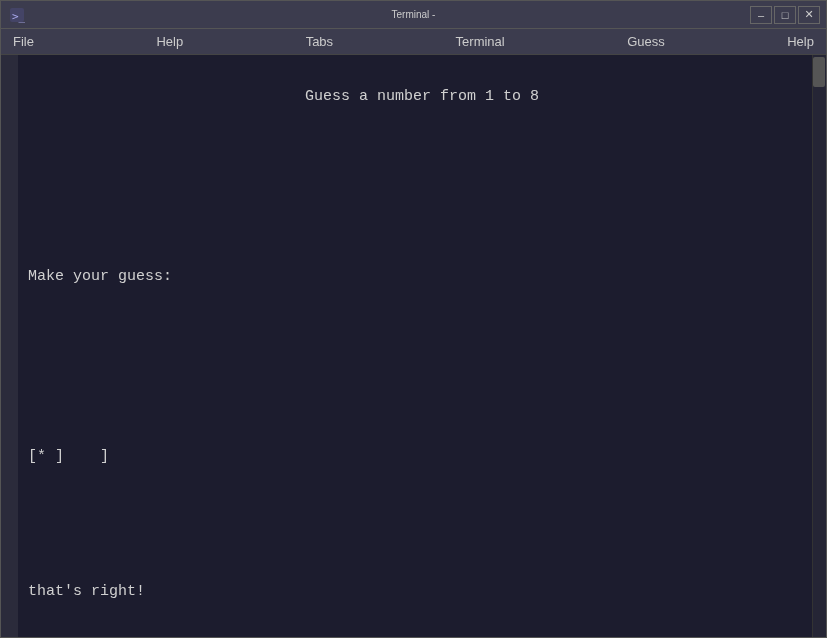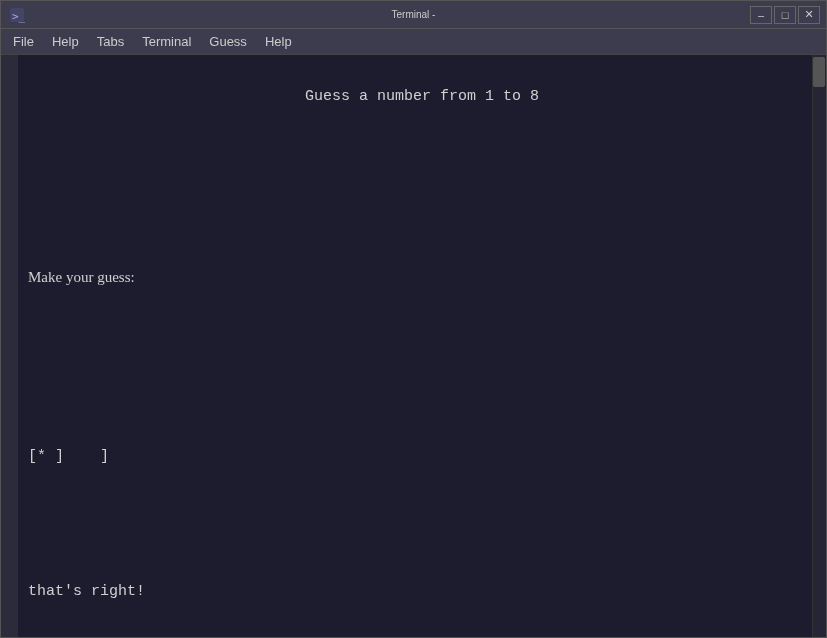--- a/index.html
+++ b/index.html
@@ -77,20 +77,21 @@
     
     .menubar {
       background: #3c3c4e;
       height: 26px;
       display: flex;
       align-items: center;
       padding: 0 4px;
       border-bottom: 1px solid #444;
       flex-shrink: 0;
       gap: 2px;
+      justify-content: space-between;
     }
 
     .menu-item {
       color: #ccc;
       font-size: 13px;
       font-family: sans-serif;
       padding: 2px 8px;
       cursor: pointer;
       border-radius: 2px;
     }
@@ -162,21 +163,21 @@
     <span class="menu-item">Guess</span>
     <span class="menu-item">Help</span>
   </div>
 
   <div class="terminal">
     <div class="terminal-content">
 <span style="display:block; text-align:center;">Guess a number from 1 to 8</span>
 <span style="display:block;">&nbsp;</span>
 <span style="display:block;">&nbsp;</span>
 <span style="display:block;">&nbsp;</span>
-<span style="display:block;font-family:Liberation Serif, serif;">Make your guess:</span>
+<span style="display:block;">Make your guess:</span>
 <span style="display:block;">&nbsp;</span>
 <span style="display:block;">&nbsp;</span>
 <span style="display:block;">&nbsp;</span>
 <span style="display:block;">[* ]    ]</span>
 <span style="display:block;">&nbsp;</span>
 <span style="display:block;">&nbsp;</span>
 <span style="display:block;">that's right!</span>
 
     </div>
     <div class="scrollbar-area">

